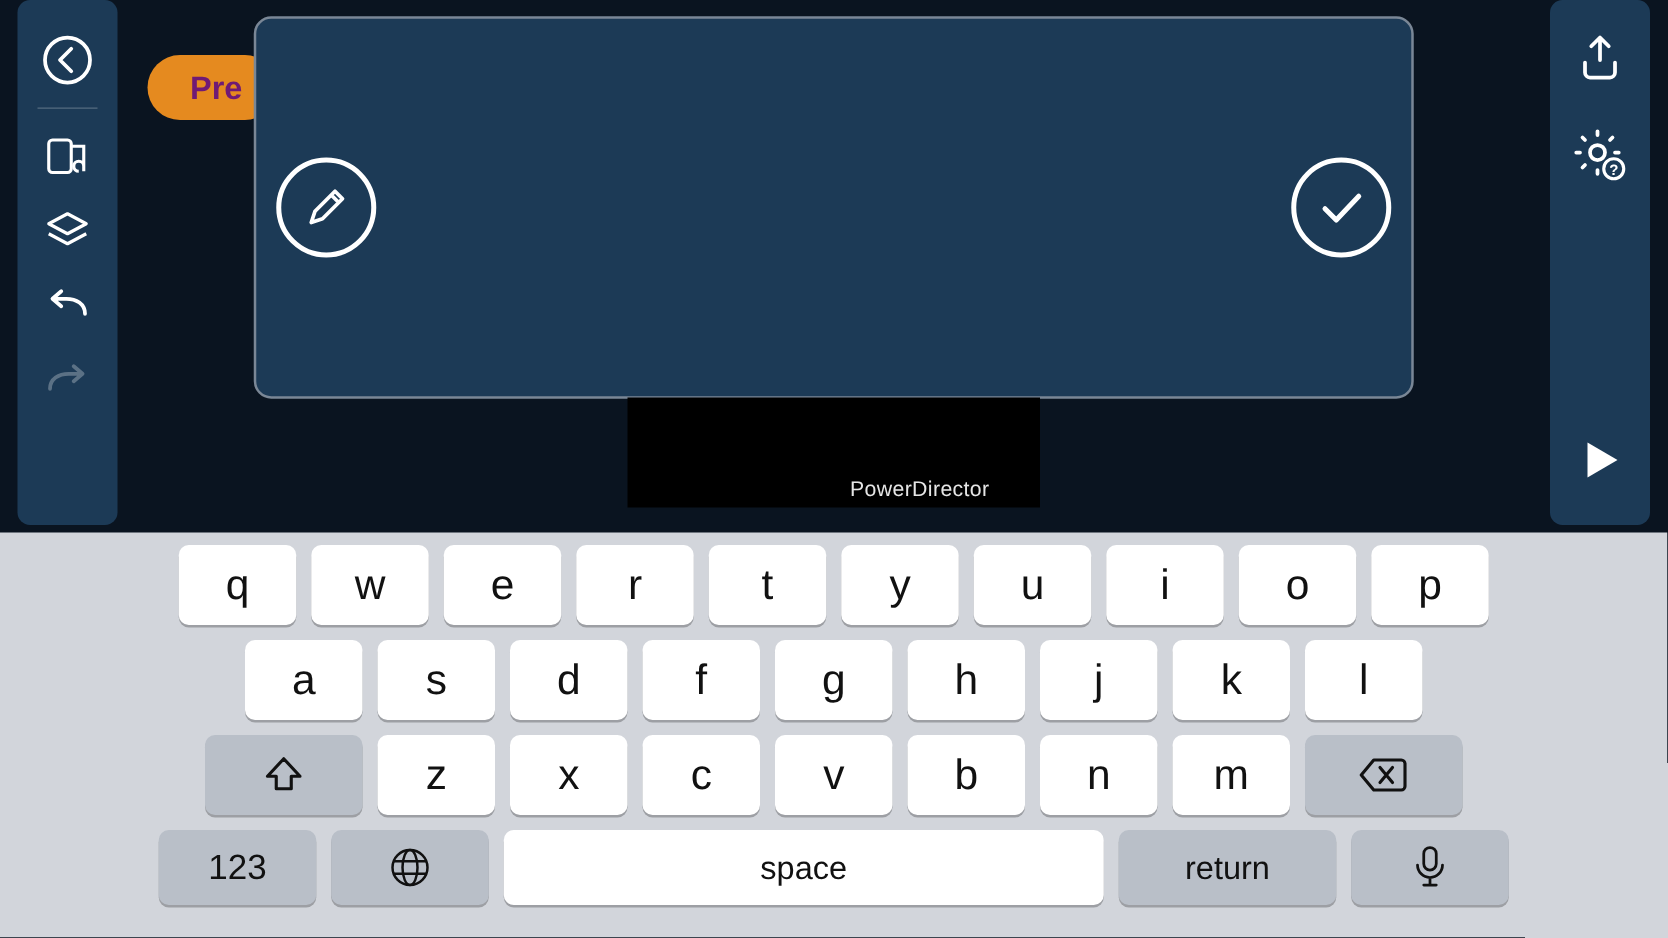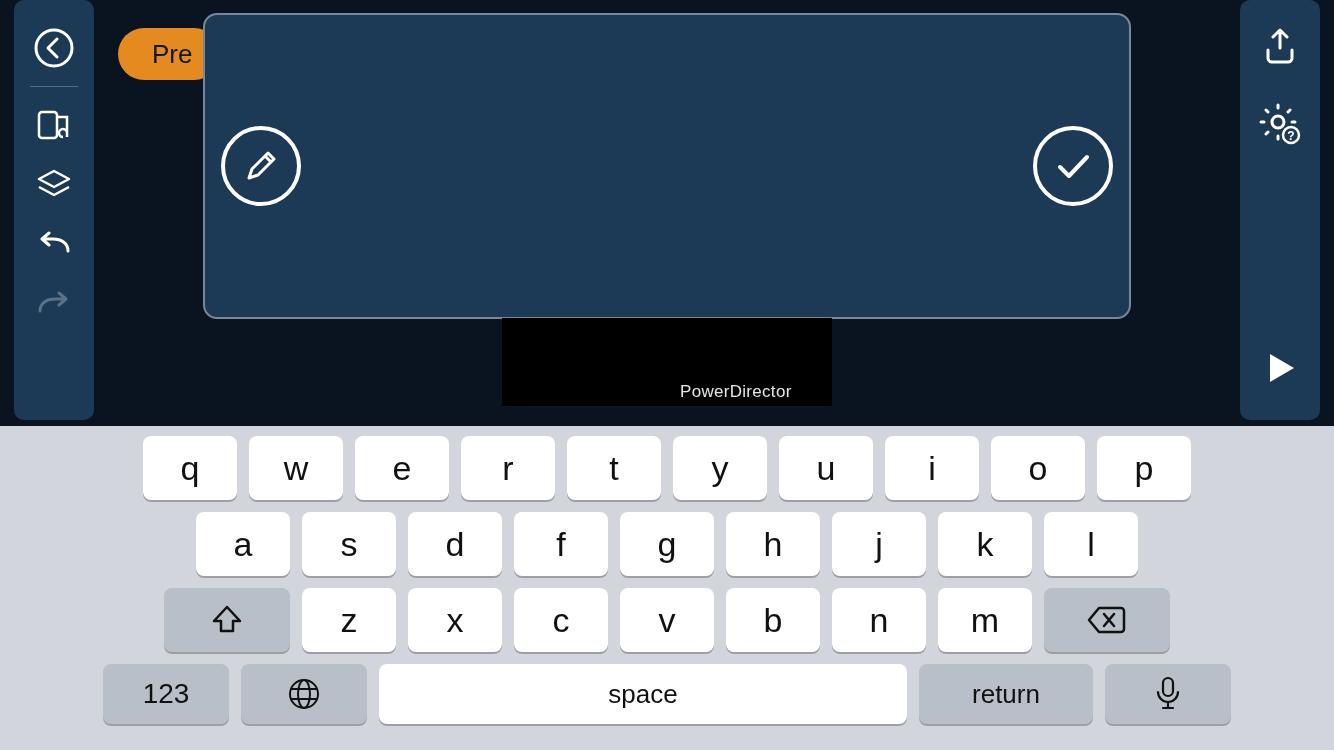--- a/index.html
+++ b/index.html
@@ -10,21 +10,21 @@
   .sidebar-left .item { width:56px; height:56px; display:flex; align-items:center; justify-content:center; color:#fff; }
   .sidebar-left .divider { width:48px; height:1px; background:rgba(255,255,255,.25); margin:6px 0; }
   .sidebar-left .dim { opacity:.28; }
 
   
   .sidebar-right { position:absolute; right:14px; top:0; width:80px; height:420px; background:#1c3a56; border-radius:10px; display:flex; flex-direction:column; align-items:center; padding-top:18px; justify-content:space-between; padding-bottom:24px; }
   .sidebar-right .grp { display:flex; flex-direction:column; align-items:center; gap:22px; }
   .sidebar-right .item { width:56px; height:56px; display:flex; align-items:center; justify-content:center; color:#fff; }
 
   
-  .premium { position:absolute; left:118px; top:28px; height:52px; background:#e58a1f; border-radius:26px; color:#0f172a; font-size:26px; font-weight:400; display:flex; align-items:center; padding:0 28px 0 34px; }
+  .premium { position:absolute; left:118px; top:44px; height:52px; background:#e58a1f; border-radius:26px; color:#701a75; font-size:26px; font-weight:700; display:flex; align-items:center; padding:0 28px 0 34px; }
 
   
   .panel { position:absolute; left:203px; top:13px; width:928px; height:306px; background:#1c3a56; border:2px solid #7a8796; border-radius:14px; display:flex; align-items:center; }
   .panel .circle-btn { width:80px; height:80px; border:4px solid #fff; border-radius:50%; display:flex; align-items:center; justify-content:center; color:#fff; margin:0 16px; }
   .panel .canvas { flex:0 0 700px; height:290px; background:#fdfdfd; position:relative; margin-left:2px; }
   .sel-text { position:absolute; left:14px; top:24px; font-size:32px; color:#444; background:#f7c7c3; padding:0 2px; }
   .sel-text .cursor { position:absolute; right:-2px; top:-2px; width:3px; height:42px; background:#e23; }
   .dot { width:16px; height:16px; background:#e23; border-radius:50%; position:absolute; }
   .dot.tl { left:8px; top:12px; }
   .dot.br { left:164px; top:62px; }
@@ -36,21 +36,21 @@
   
   .kb { position:absolute; left:0; bottom:0; width:1334px; height:324px; background:#d2d5db; padding-top:10px; }
   .krow { display:flex; justify-content:center; gap:12px; margin-bottom:12px; }
   .key { height:64px; background:#fff; border-radius:8px; box-shadow:0 2px 0 rgba(0,0,0,.25); display:flex; align-items:center; justify-content:center; font-size:34px; color:#111; }
   .kletter { width:94px; }
   .key.mod { background:#b9bfc8; }
   .shift { width:126px; }
   .bksp { width:126px; }
   .k123 { width:126px; font-size:28px; }
   .globe { width:126px; }
-  .space { width:528px; font-size:26px; }
+  .space { width:480px; font-size:26px; }
   .return { width:174px; font-size:26px; }
   .mic { width:126px; }
   .row4 .key { height:60px; }
   svg { display:block; }
 </style>
 </head>
 <body>
 
 <div class="premium">
   <span>Pre</span>

